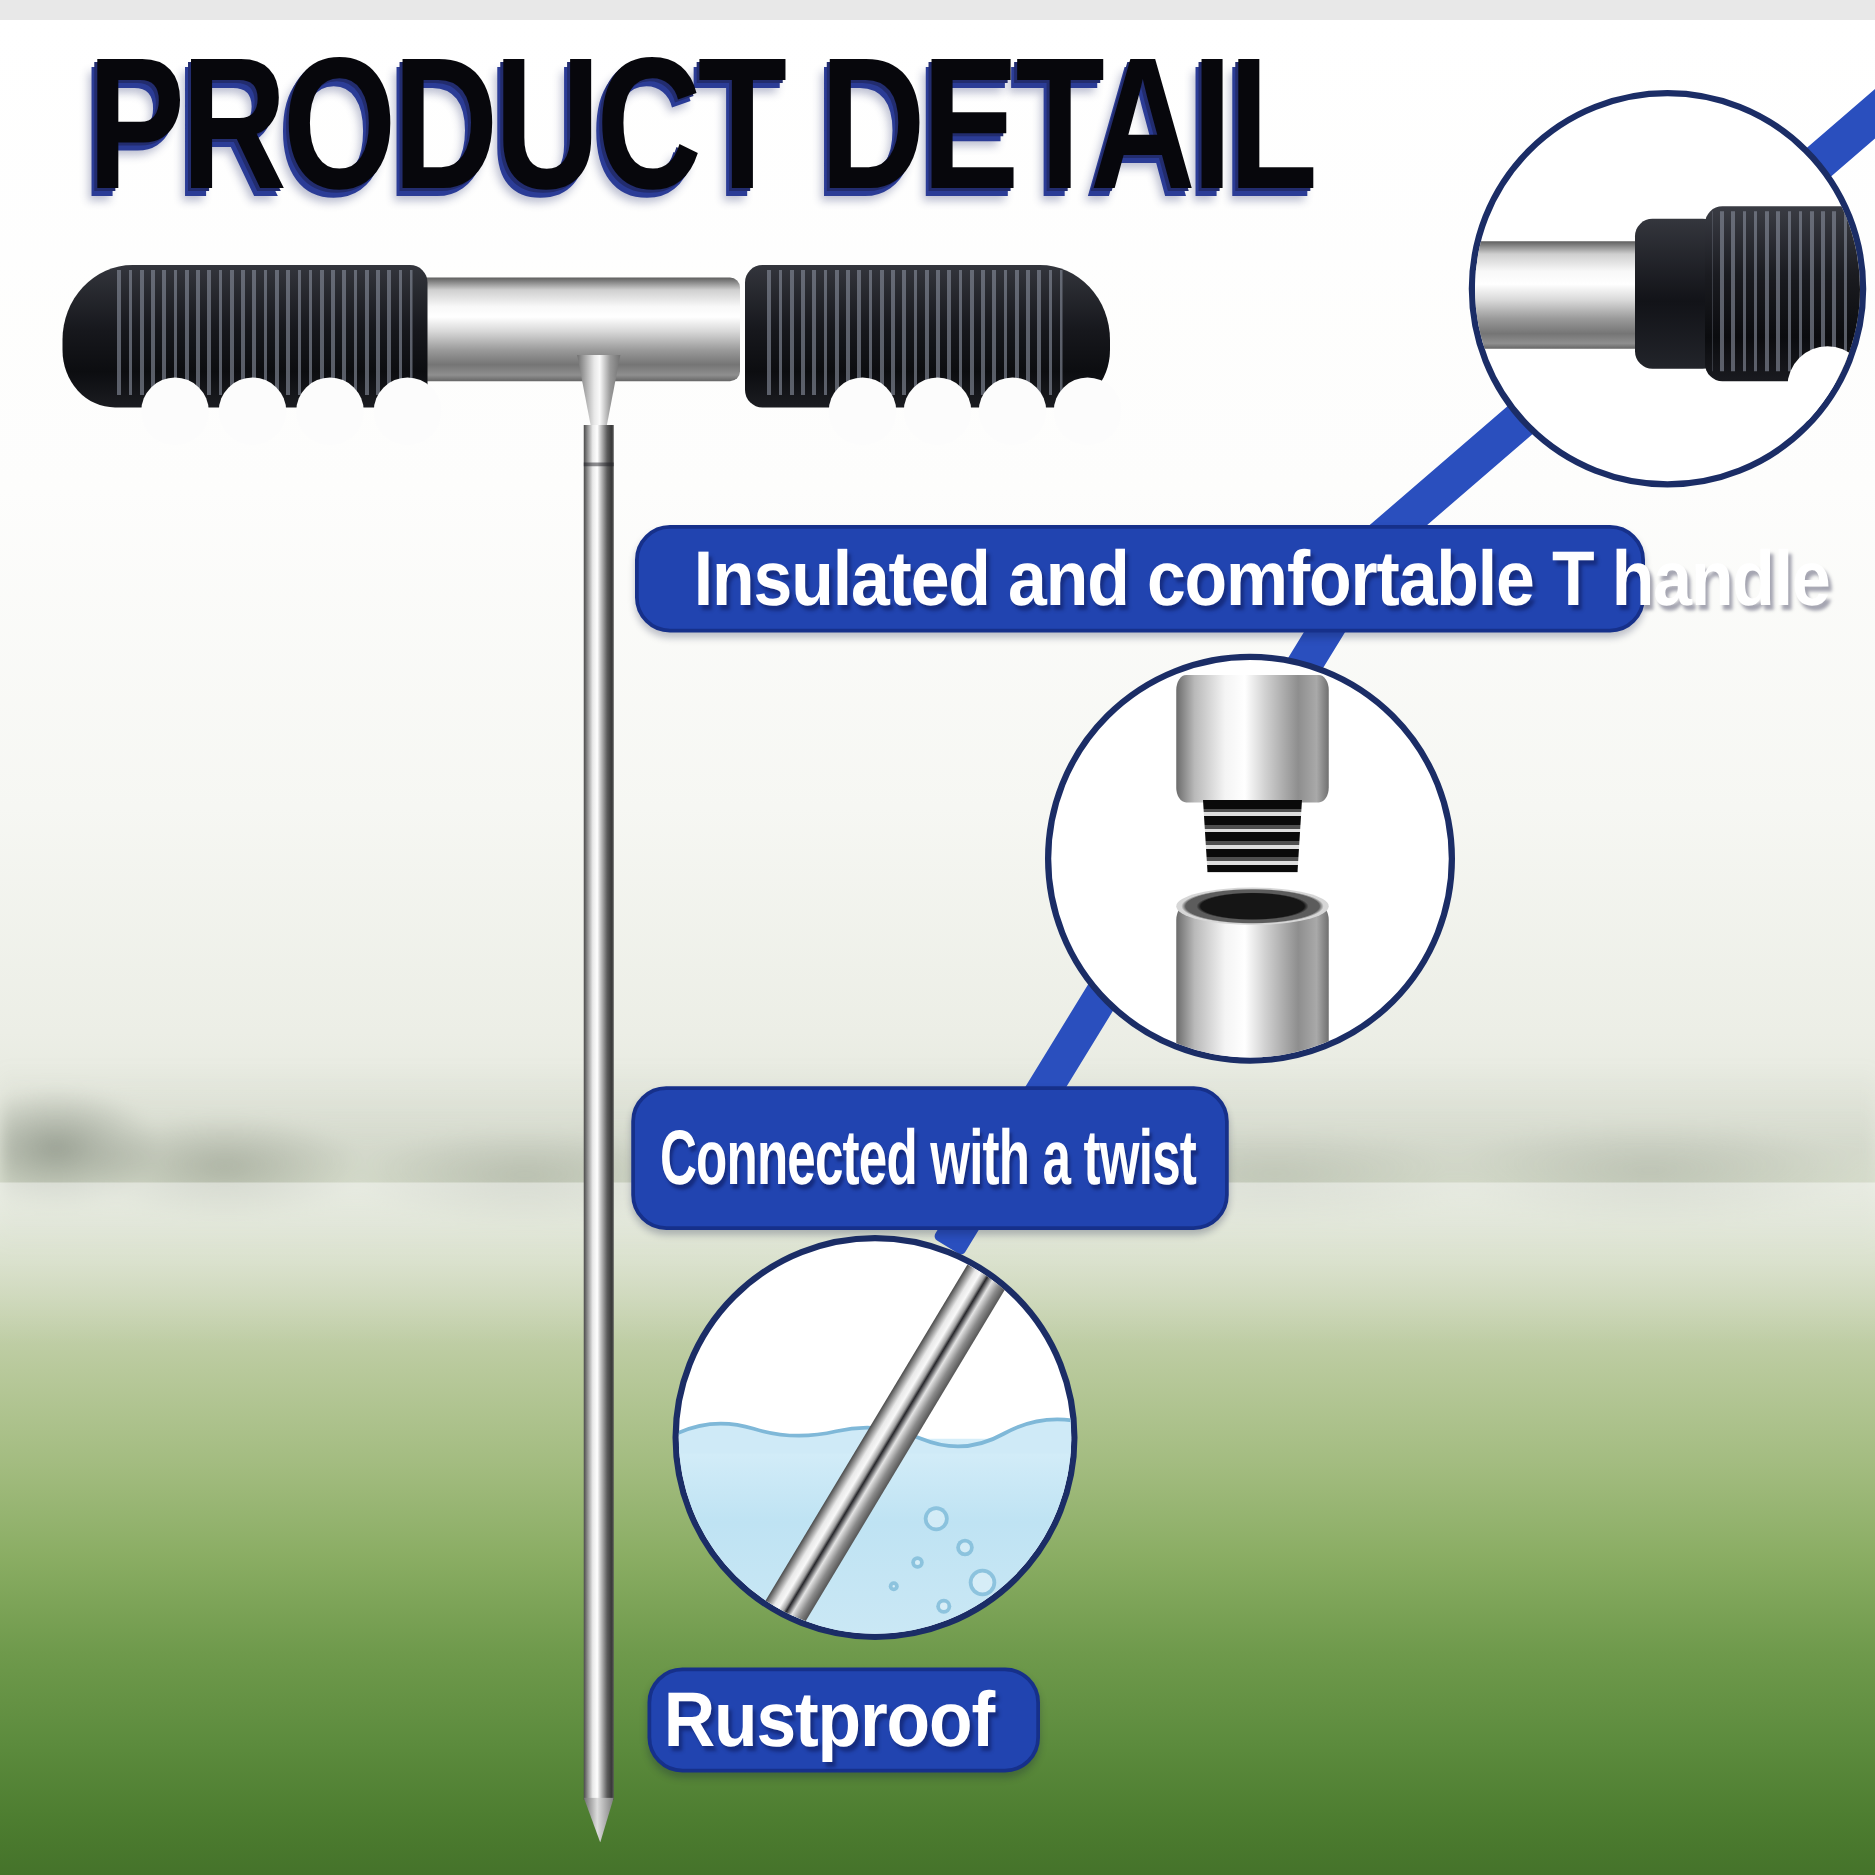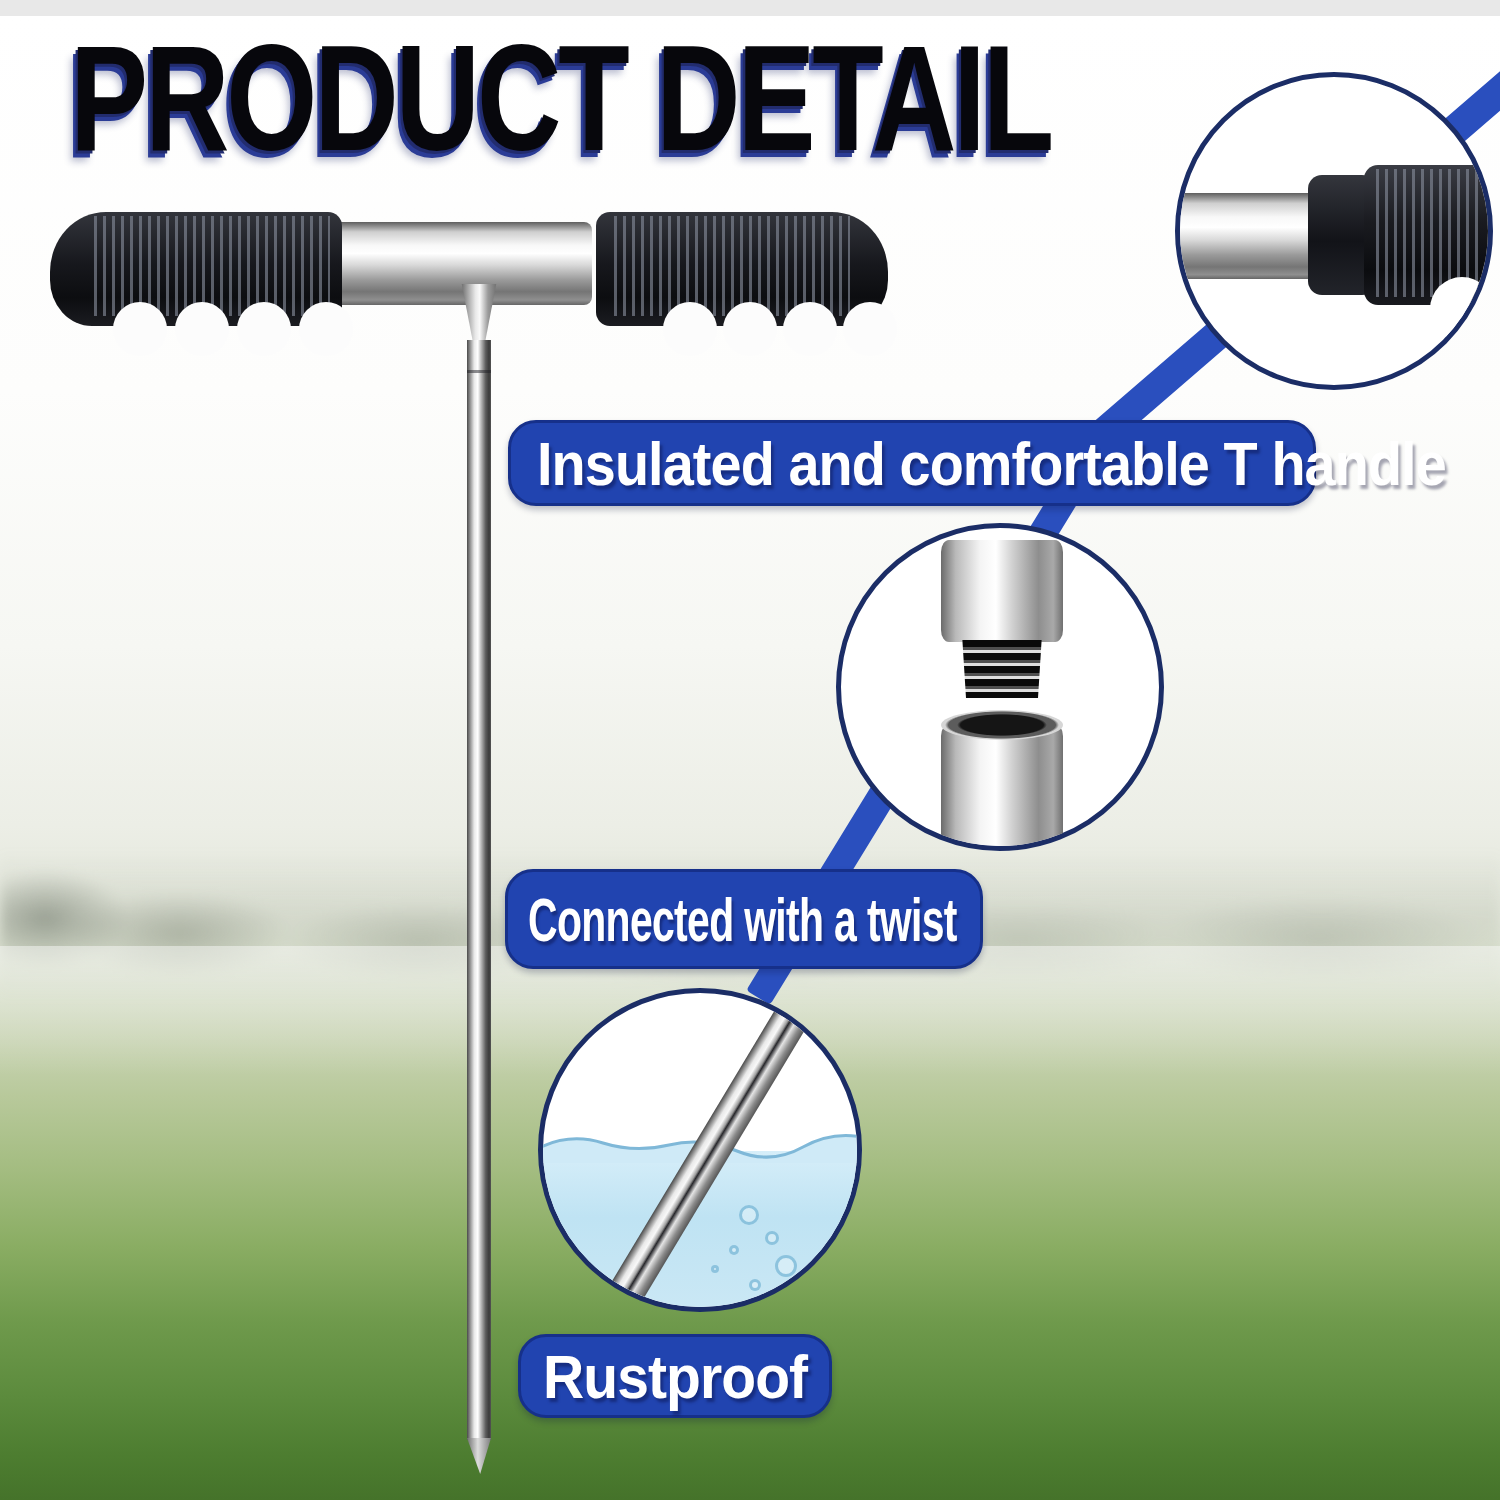--- a/index.html
+++ b/index.html
@@ -83,23 +83,23 @@
   .b5{left:206px;top:286px;width:12px;height:12px;}
   .b6{left:244px;top:290px;width:16px;height:16px;}
   .b7{left:168px;top:272px;width:8px;height:8px;}
 
   
   .pill{display:flex;align-items:center;background:#2144b0;border:3px solid #16308a;
     border-radius:28px;box-shadow:0 4px 6px rgba(10,20,60,.25);}
   .pill span{display:inline-block;white-space:nowrap;color:#fff;font-weight:bold;
     font-size:62px;letter-spacing:-1px;transform:scaleX(var(--sx,1));transform-origin:left center;
     text-shadow:3px 4px 3px rgba(0,0,40,.35);}
-  .pill1{left:508px;top:404px;width:808px;height:86px;padding-left:26px;}
-  .pill2{left:505px;top:853px;width:478px;height:100px;padding-left:20px;}
-  .pill3{left:518px;top:1318px;width:314px;height:84px;padding-left:22px;}
+  .pill1{left:508px;top:404px;width:808px;height:86px;padding-left:44px;}
+  .pill2{left:505px;top:853px;width:478px;height:115px;padding-left:20px;}
+  .pill3{left:518px;top:1318px;width:314px;height:84px;padding-left:10px;}
 
   
   .bar-tube{left:326px;top:206px;width:266px;height:83px;border-radius:8px;
     background:linear-gradient(180deg,#5e5e5e 0,#cfcfcf 12%,#f8f8f8 28%,#ffffff 38%,#d8d8d8 52%,#9a9a9a 70%,#757575 84%,#8f8f8f 94%,#666 100%);}
   .grip{top:196px;width:292px;height:114px;
     background:linear-gradient(180deg,#33353c 0%,#17181d 45%,#0c0d10 75%,#1b1c21 100%);}
   .grip-left{left:50px;border-radius:56px 14px 14px 42px / 60px 14px 14px 46px;}
   .grip-right{left:596px;border-radius:14px 56px 42px 14px / 14px 60px 46px 14px;}
   .grip::before{content:'';position:absolute;top:4px;bottom:10px;
     background:repeating-linear-gradient(90deg,rgba(0,0,0,0) 0 6px,rgba(130,136,150,.65) 6px 9px);}

